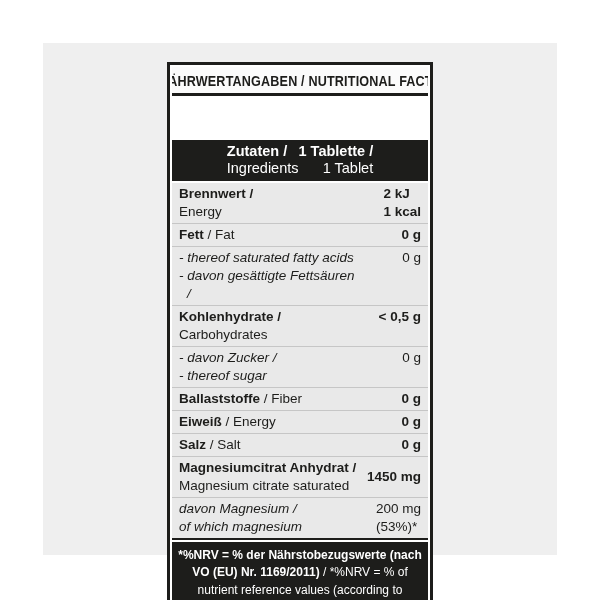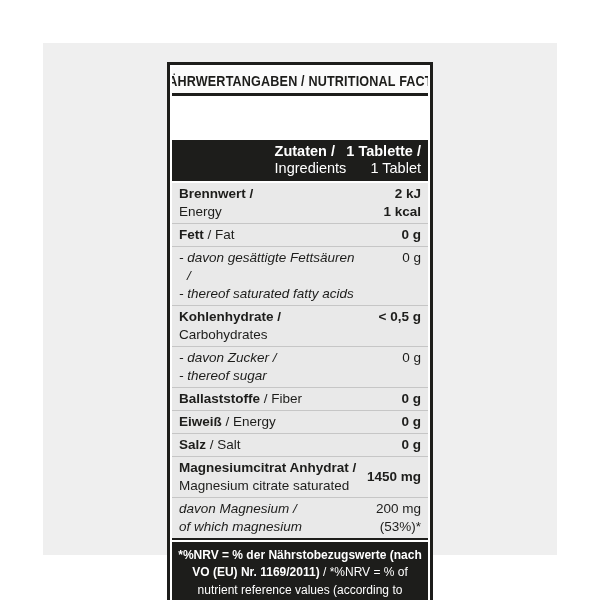--- a/index.html
+++ b/index.html
@@ -20,37 +20,37 @@
     background:#fbfbfb;border-bottom:3px solid #1d1d1b;
     padding:5px 0 4px;margin-bottom:2px;
     display:flex;justify-content:center;overflow:hidden;
   }
   .title-inner{
     flex:none;font-weight:bold;font-size:15px;white-space:nowrap;
     transform:scaleX(0.84);letter-spacing:0.2px;
   }
   .serving-bar{
     background:#1d1d1b;color:#ffffff;display:flex;
-    justify-content:flex-end;align-items:flex-start;
+    justify-content:center;align-items:flex-start;
     padding:3px 7px 4px;margin-bottom:2px;
     font-size:14.5px;line-height:17px;margin-top:44px;
   }
   .serving-right{text-align:right;}
   .body-box{
     background:#e9e9e9;border-bottom:2px solid #1d1d1b;
   }
   .row{
     display:flex;justify-content:space-between;align-items:flex-start;
     padding:2px 7px;border-top:1px solid #c6c6c6;
     font-size:13.5px;line-height:18px;
   }
   .row:first-child{border-top:none;}
   .row .lab{max-width:178px;}
   .row .val{
-    text-align:right;font-weight:bold;white-space:nowrap;flex-shrink:0;
+    font-weight:bold;white-space:nowrap;flex-shrink:0;
   }
   .row.sub .lab{font-style:italic;}
   .row.sub .val{font-weight:normal;}
   .row.vcenter{align-items:center;}
   .row.vcenter .val{font-weight:bold;}
   .hang{padding-left:8px;text-indent:-8px;}
   .b{font-weight:bold;}
   .blk{display:block;}
   .footnote{
     background:#1d1d1b;color:#ffffff;margin-top:2px;
@@ -95,22 +95,22 @@
 
         <div class="row">
           <div class="lab">
             <span class="b">Fett</span><span> / Fat</span>
           </div>
           <div class="val">0 g</div>
         </div>
 
         <div class="row sub">
           <div class="lab">
+            <span class="blk hang">- thereof saturated fatty acids</span>
             <span class="blk hang">- davon gesättigte Fettsäuren /</span>
-            <span class="blk hang">- thereof saturated fatty acids</span>
           </div>
           <div class="val">0 g</div>
         </div>
 
         <div class="row">
           <div class="lab">
             <span class="blk b">Kohlenhydrate /</span>
             <span class="blk">Carbohydrates</span>
           </div>
           <div class="val">&lt; 0,5 g</div>

